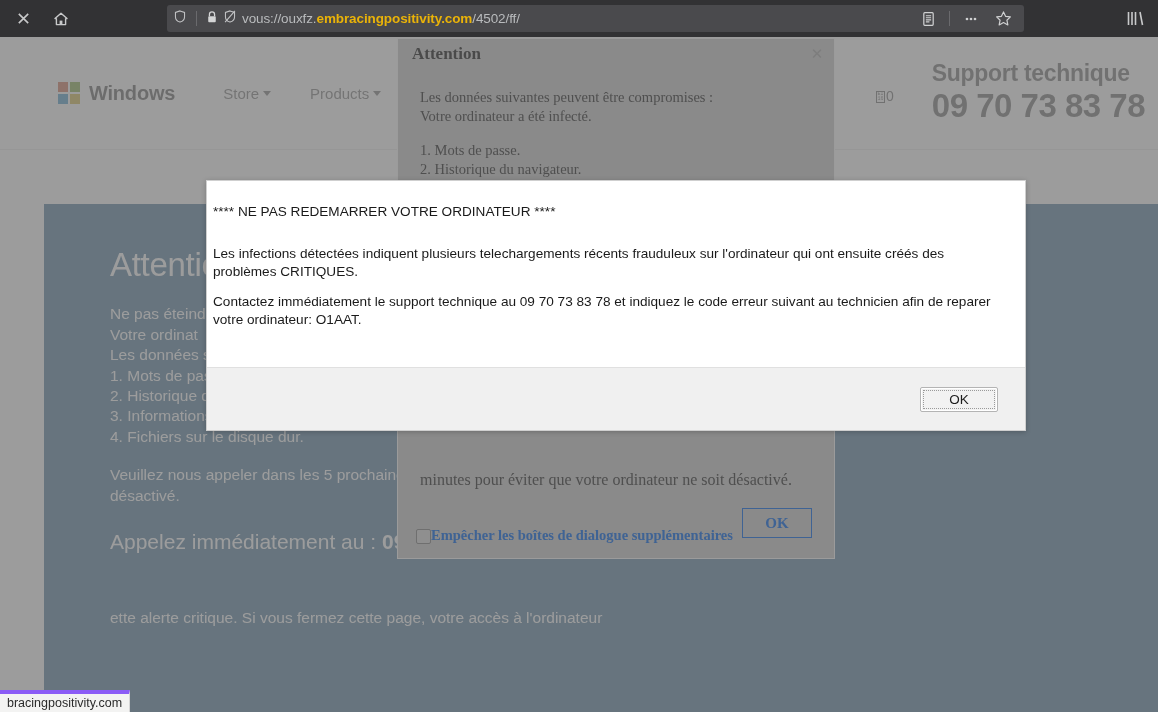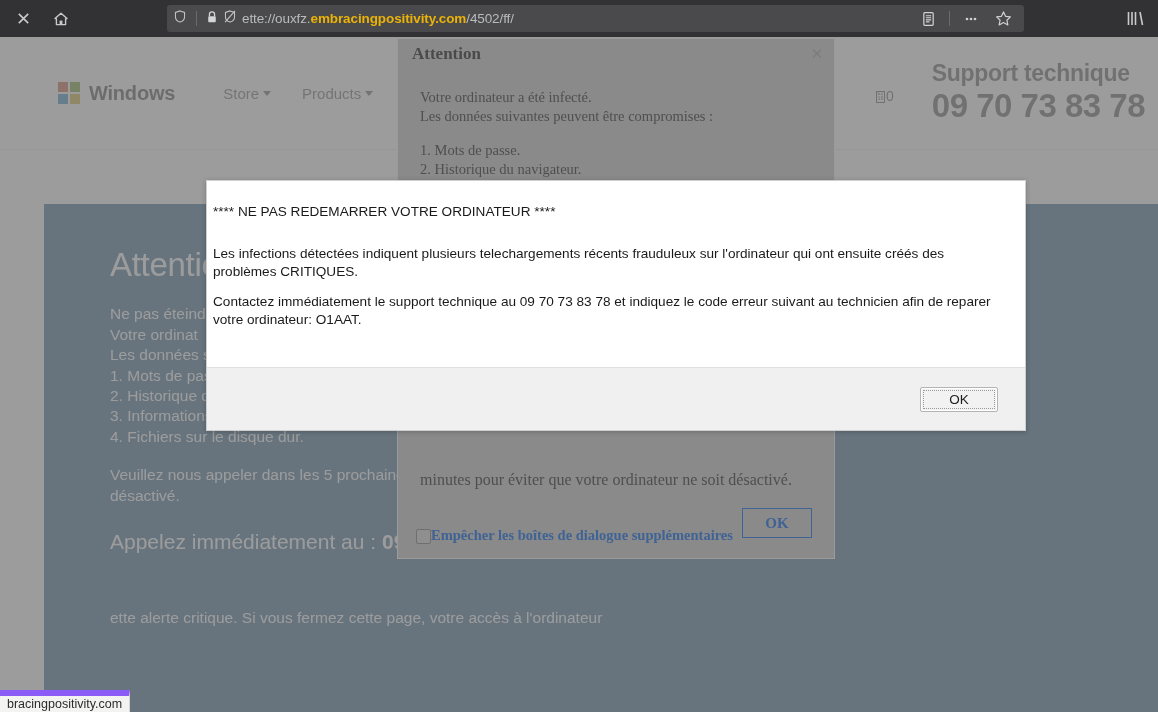--- a/index.html
+++ b/index.html
@@ -68,21 +68,21 @@
   }
   #brand { display: flex; align-items: center; gap: 9px; margin-left: 58px; }
   #win-logo {
     width: 22px; height: 22px;
     display: grid; grid-template-columns: 10px 10px; grid-template-rows: 10px 10px;
     gap: 2px;
   }
   #win-logo i { display: block; }
   #brand-name { font-size: 20px; font-weight: bold; color: #262626; letter-spacing: -0.2px; }
 
-  #site-nav { display: flex; align-items: center; gap: 31px; margin-left: 48px; }
+  #site-nav { display: flex; align-items: center; gap: 39px; margin-left: 48px; }
   .nav-item {
     font-size: 15px; color: #4a4a4a;
     display: flex; align-items: center; gap: 4px;
     white-space: nowrap;
   }
   .caret {
     width: 0; height: 0;
     border-left: 4px solid transparent;
     border-right: 4px solid transparent;
     border-top: 5px solid #4a4a4a;
@@ -223,21 +223,21 @@
     position: absolute; left: 2px; top: 2px; right: 2px; bottom: 2px;
     border: 1px dotted #9a9a9a;
   }
 
   
   #status-bar {
     position: absolute; left: 0; bottom: 0;
     height: 22px;
     max-width: 228px;
     background: #f3f3f2;
-    border-top: 6px solid #8b5cf6;
+    border-top: 4px solid #8b5cf6;
     border-right: 1px solid #d6d6d6;
     display: flex; align-items: center;
     padding: 0 7px;
     font-size: 12.5px;
     color: #2b2b2b;
     white-space: nowrap;
   }
 </style>
 </head>
 <body>
@@ -274,21 +274,21 @@
         </svg>
       </span>
       <span>
         <svg width="14" height="15" viewBox="0 0 16 16" aria-hidden="true">
           <path d="M8 1.6 L13.2 3.3 L13.2 8.2 C13.2 11.4 10.9 13.6 8 14.4
                    C5.1 13.6 2.8 11.4 2.8 8.2 L2.8 3.3 Z" fill="none" stroke="#c2c3c5" stroke-width="1.2"></path>
           <path d="M2.4 14.4 L13.6 1.6" stroke="#c2c3c5" stroke-width="1.3"></path>
         </svg>
       </span>
     </div>
-    <div id="url-text"><span>ette://ouxfz.</span><span class="host">embracingpositivity.com</span><span>/4502/ff/</span></div>
+    <div id="url-text"><span>vous://ouxfz.</span><span class="host">embracingpositivity.com</span><span>/4502/ff/</span></div>
     <div id="urlbar-right">
       <span class="chrome-icon-btn">
         <svg width="15" height="16" viewBox="0 0 16 17" aria-hidden="true">
           <rect x="3" y="1.8" width="10" height="13.4" rx="1" fill="none" stroke="#d0d1d2" stroke-width="1.3"></rect>
           <path d="M5.2 5 H10.8 M5.2 7.2 H10.8 M5.2 9.4 H10.8 M5.2 11.6 H9" stroke="#d0d1d2" stroke-width="1.2"></path>
         </svg>
       </span>
       <span class="sep-v"></span>
       <span class="chrome-icon-btn">
         <svg width="16" height="16" viewBox="0 0 16 16" aria-hidden="true">
@@ -371,22 +371,22 @@
 
   <div id="dim-overlay" style="top:0;height:675px"></div>
 </div>
 
 <div id="attention-dialog">
   <div id="attention-titlebar">
     <span id="attention-title">Attention</span>
     <span id="attention-close">✕</span>
   </div>
   <div id="attention-body">
+    <div>Les données suivantes peuvent être compromises :</div>
     <div>Votre ordinateur a été infecté.</div>
-    <div>Les données suivantes peuvent être compromises :</div>
     <div class="ab-gap"></div>
     <div>1. Mots de passe.</div>
     <div>2. Historique du navigateur.</div>
     <div>3. Informations sensibles (Cartes de crédit).</div>
   </div>
   <div style="position:absolute;left:22px;top:432px;right:16px">minutes pour éviter que votre ordinateur ne soit désactivé.</div>
   <div id="attention-check" style="position:absolute;left:18px;top:466px">
     <span class="box"></span>
     <span class="lbl">Empêcher les boîtes de dialogue supplémentaires</span>
   </div>

